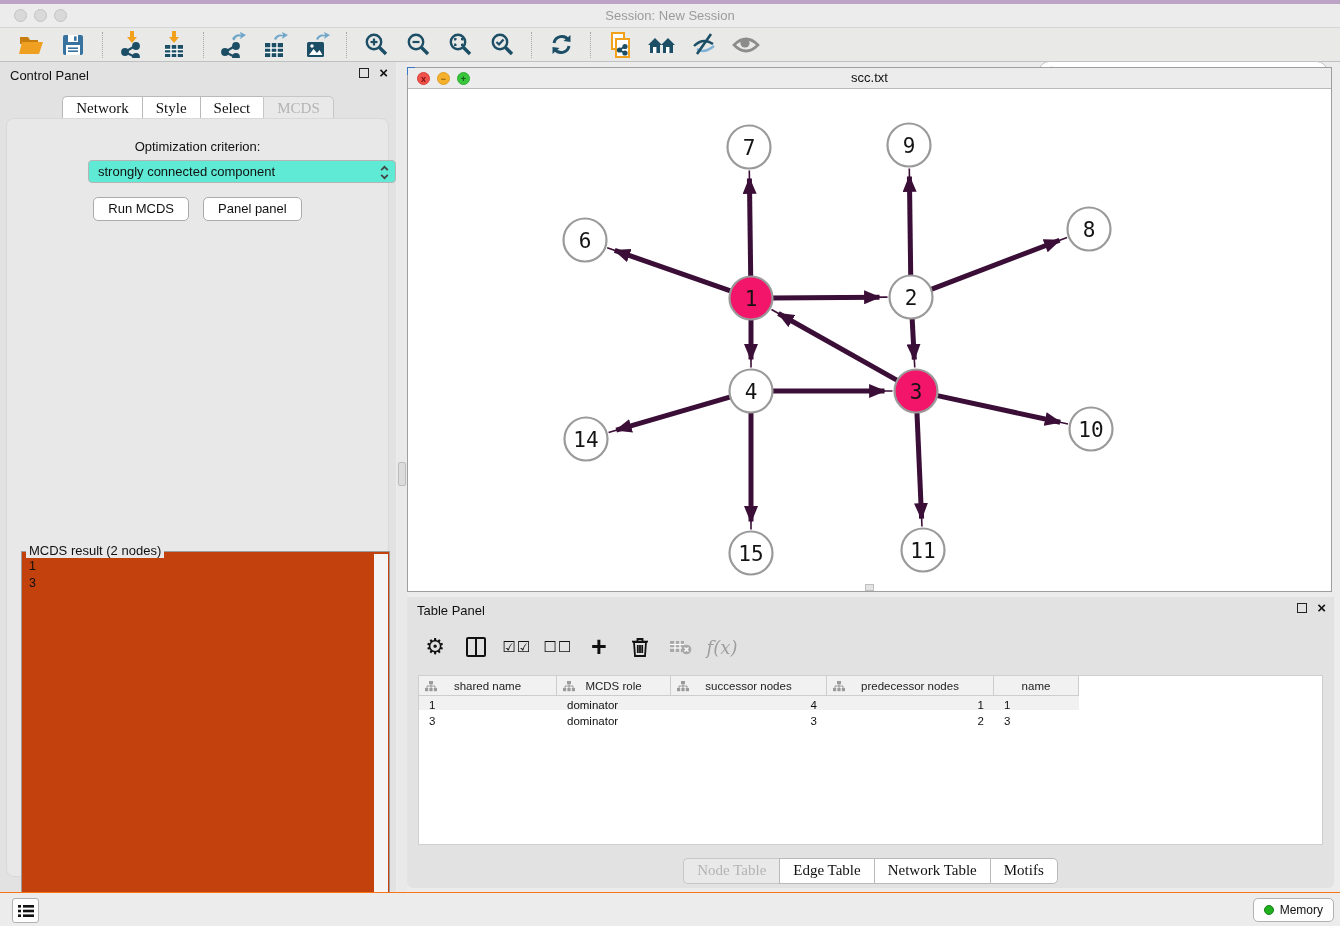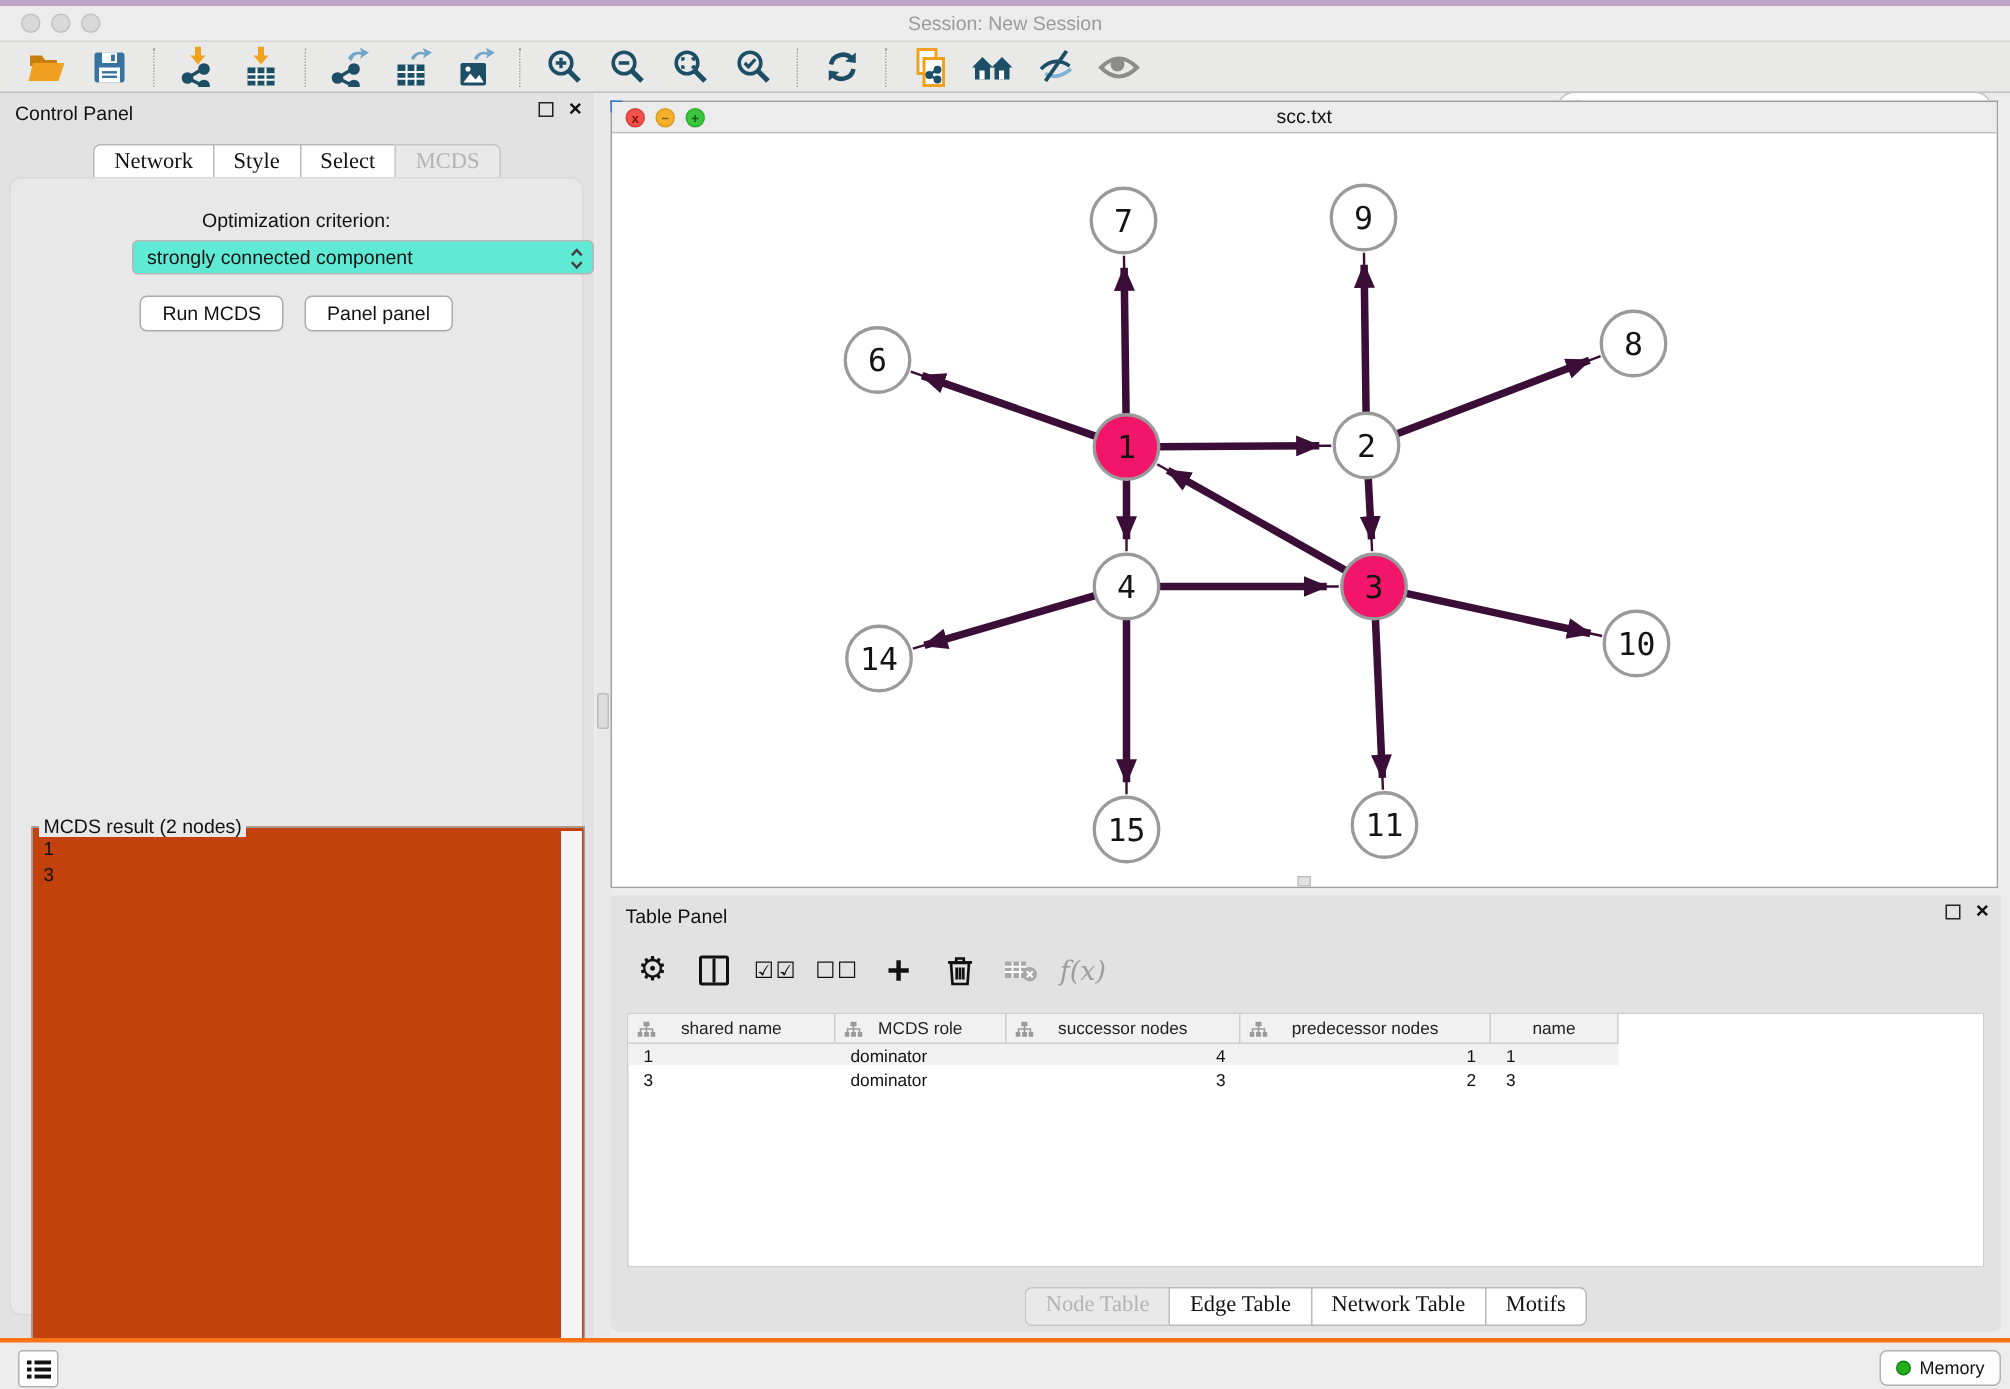--- a/index.html
+++ b/index.html
@@ -95,21 +95,21 @@
   #tp-head { position:absolute; left:0; top:0; height:34px; display:flex; background:#f1f1f1; }
   .th { position:relative; height:20px; border-right:1px solid #cdcdcd; border-bottom:1px solid #cdcdcd;
         font-size:11.5px; color:#222; display:flex; align-items:center; justify-content:center; }
   .th svg { position:absolute; left:6px; top:5px; }
   .tr { position:absolute; left:0; height:16px; display:flex; font-size:11.5px; color:#111; }
   .td { height:16px; line-height:16px; padding:0 10px; white-space:nowrap; }
 
   #tp-tabs { position:absolute; left:0; bottom:4px; width:100%; display:flex; justify-content:center; }
 
   
-  #statusbar { left:0; top:892px; width:1340px; height:34px; background:#ececec; border-top:3px solid #f97316; }
+  #statusbar { left:0; top:892px; width:1340px; height:34px; background:#ececec; border-top:1px solid #f97316; }
   #task-btn { position:absolute; left:12px; top:5px; width:27px; height:25px; background:#fdfdfd;
               border:1px solid #b2b2b2; border-radius:3px; display:flex; align-items:center; justify-content:center; }
   #memory-btn { position:absolute; right:6px; top:5px; height:24px; background:#fdfdfd;
                 border:1px solid #b2b2b2; border-radius:5px; display:flex; align-items:center;
                 gap:6px; padding:0 10px; font-size:12px; color:#111; }
   #memory-dot { width:10px; height:10px; border-radius:50%; background:#1faf1f; border:1px solid #148014; }
 
   .graph-label { font-family:"DejaVu Sans Mono", monospace; font-size:21px; fill:#141414; }
 </style>
 </head>

